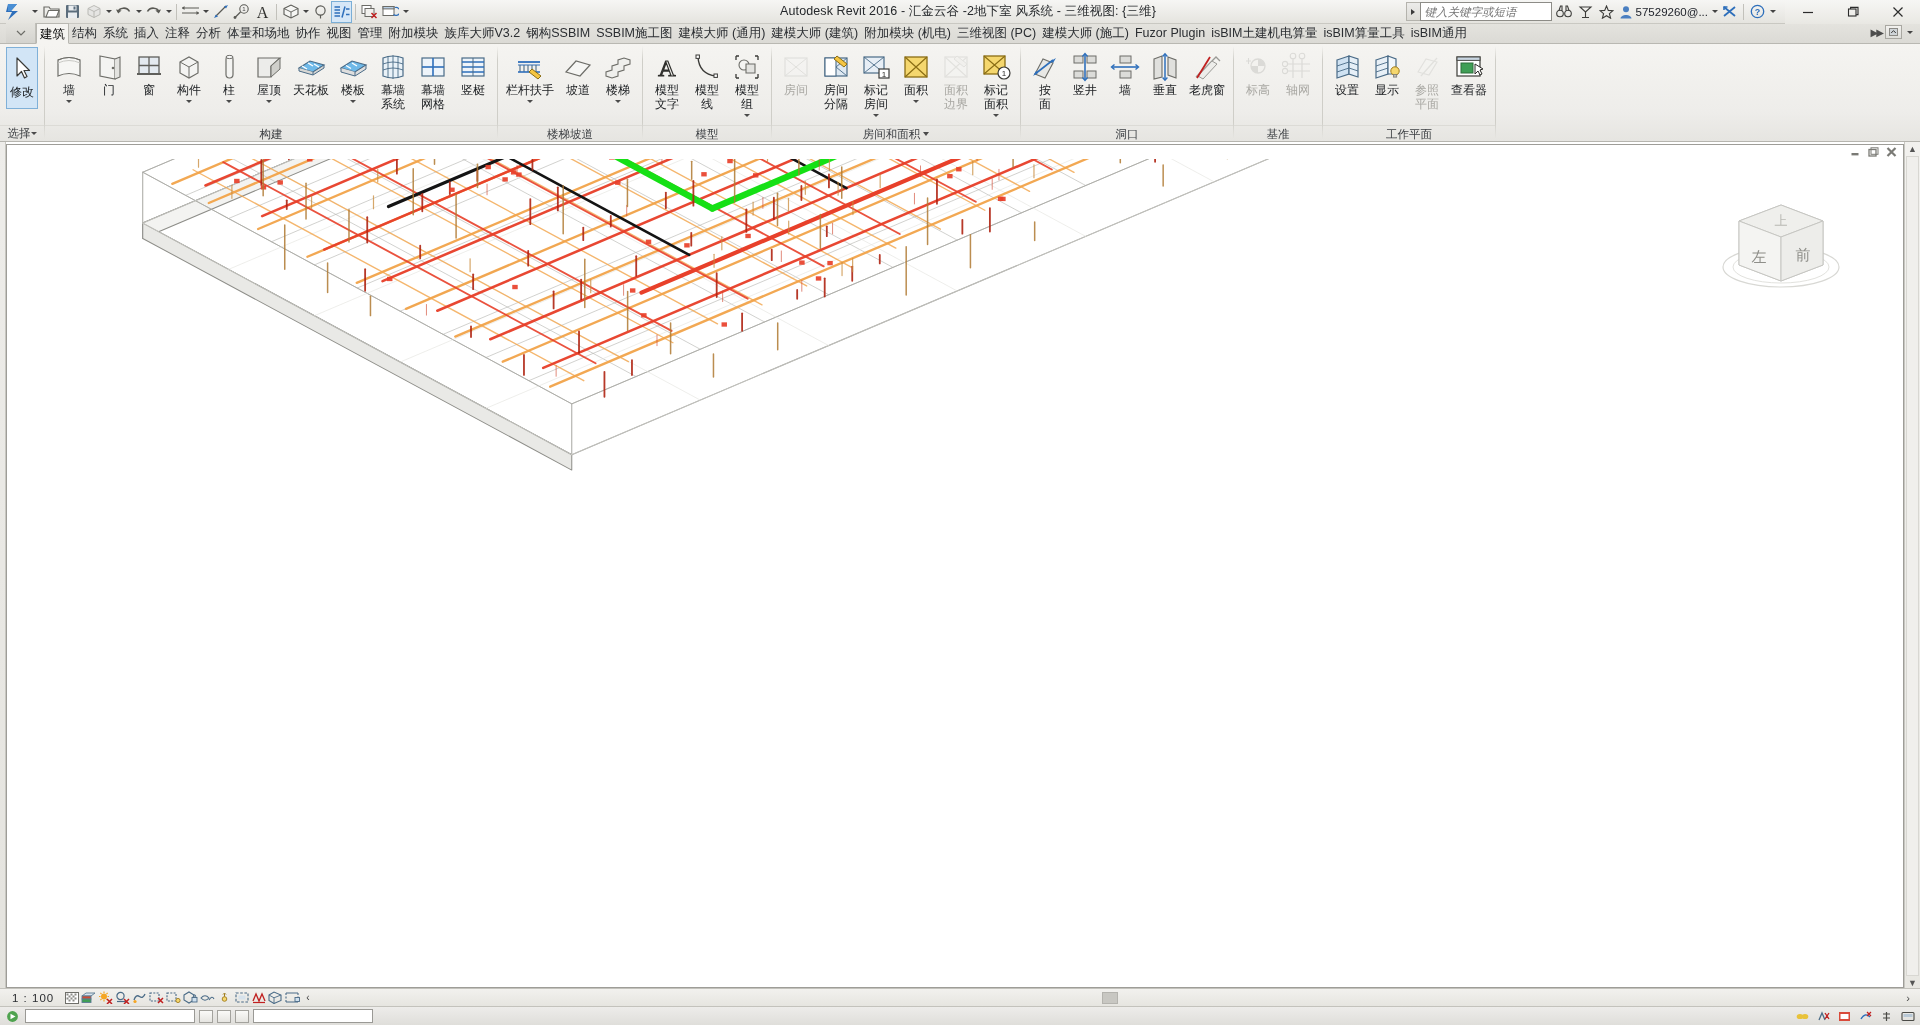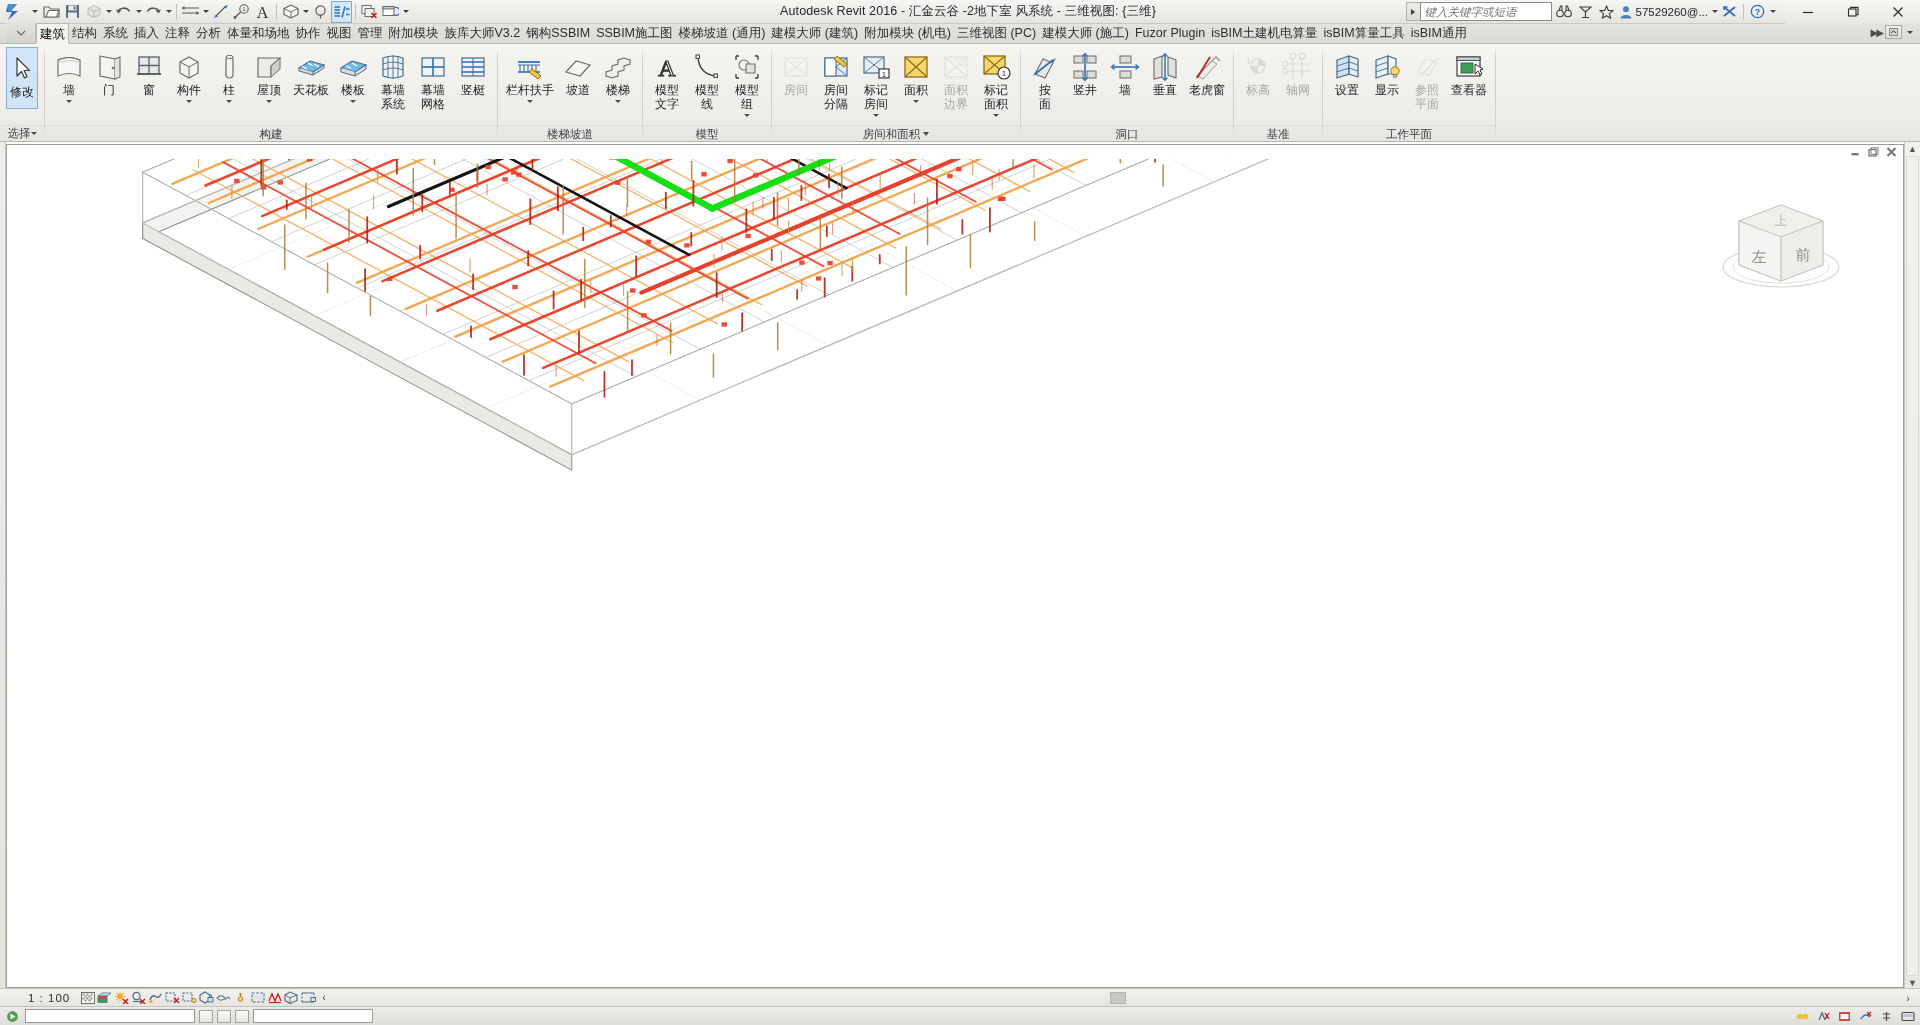--- a/index.html
+++ b/index.html
@@ -134,21 +134,21 @@
     width:16px; background:linear-gradient(#f2f1ee,#e8e7e2); border-left:1px solid #c8c7c1;
     display:flex; flex-direction:column; align-items:center; padding-top:2px;
   }
   .rr-arrow{font-size:9px;color:#555;}
   .scroll-track{ flex:1; width:13px; margin:2px 0; background:#f0efec; border:1px solid #d8d7d2;}
 
   
   .statusbar{
     height:18px; flex:none; display:flex; align-items:center;
     background:linear-gradient(#f2f1ee,#e6e5e0); border-top:1px solid #c3c2bc;
-    padding-left:16px; gap:0px; font-size:11.5px; color:#2b2e32;
+    padding-left:0; gap:0px; font-size:11.5px; color:#2b2e32;
   }
   .scale{ padding:0 9px 0 12px; letter-spacing:1px; }
   .sb-ico{ width:17px;height:17px;display:flex;align-items:center;justify-content:center; }
   .sb-chev{ font-size:10px; color:#3c3c3c; padding:0 5px; }
   .sb-spacer{ flex:1; }
   .sb-box{ width:16px;height:12px;background:#c8c7c2;border:1px solid #b4b3ae; }
   .sb-right-chev{ padding-right:10px; font-size:11px; color:#4a4a4a; }
 
   .taskbar{
     height:19px; flex:none; display:flex; align-items:center; gap:4px;
@@ -361,21 +361,21 @@
         <div class="tab">注释</div>
         <div class="tab">分析</div>
         <div class="tab">体量和场地</div>
         <div class="tab">协作</div>
         <div class="tab">视图</div>
         <div class="tab">管理</div>
         <div class="tab">附加模块</div>
         <div class="tab">族库大师V3.2</div>
         <div class="tab">钢构SSBIM</div>
         <div class="tab">SSBIM施工图</div>
-        <div class="tab">楼梯坡道 (通用)</div>
+        <div class="tab">建模大师 (通用)</div>
         <div class="tab">建模大师 (建筑)</div>
         <div class="tab">附加模块 (机电)</div>
         <div class="tab">三维视图 (PC)</div>
         <div class="tab">建模大师 (施工)</div>
         <div class="tab">Fuzor Plugin</div>
         <div class="tab">isBIM土建机电算量</div>
         <div class="tab">isBIM算量工具</div>
         <div class="tab">isBIM通用</div>
       </div>
     <div class="tabstrip-end">

